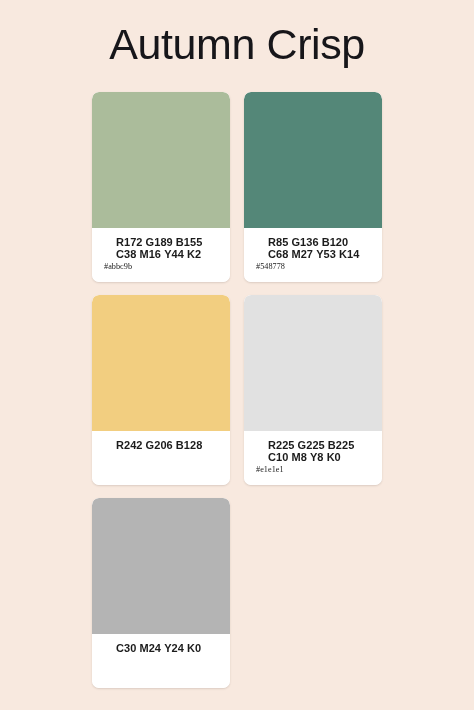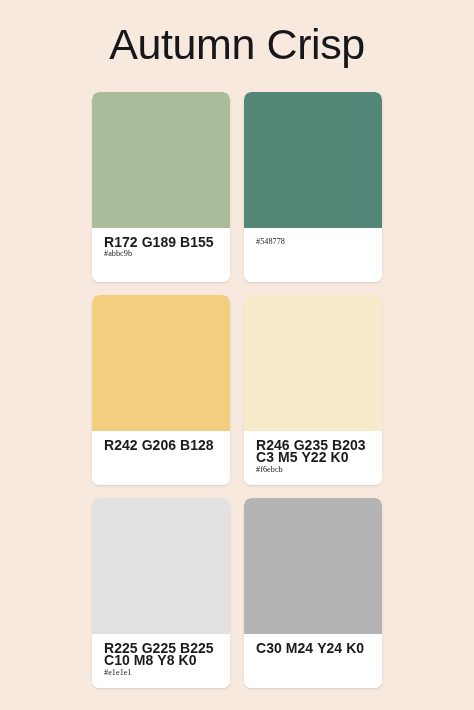--- a/index.html
+++ b/index.html
@@ -63,26 +63,27 @@
   .swatch-info {
     flex: 0 0 auto;
     height: 54px;
     background: #ffffff;
     box-sizing: border-box;
     padding: 8px 0 0 12px;
     border-bottom-left-radius: 7px;
     border-bottom-right-radius: 7px;
   }
   .info-line {
-    font-size: 14px;
+    font-size: 11px;
     line-height: 12.4px;
     color: #1b1b1b;
     white-space: nowrap;
     letter-spacing: 0.05px;
     font-family: "Liberation Sans", sans-serif;
+    margin-left: 12px;
   }
   .info-line .ch {
     font-weight: 700;
   }
   .info-hex {
     font-size: 8.2px;
     line-height: 12.4px;
     color: #1b1b1b;
     font-weight: 400;
     letter-spacing: 0.05px;
@@ -95,46 +96,41 @@
 <div class="page" style="background: rgb(248, 233, 223);">
 
   <div class="page-title" style="color: rgb(23, 22, 26);">Autumn Crisp</div>
 
   <div class="palette-grid">
 
     <div class="swatch-card">
       <div class="swatch-color" style="background: rgb(171, 188, 155);"></div>
       <div class="swatch-info">
         <div class="info-line"><span class="ch">R172</span>&nbsp;<span class="ch">G189</span>&nbsp;<span class="ch">B155</span></div>
+        <div class="info-line"><span class="ch">C38</span>&nbsp;<span class="ch">M16</span>&nbsp;<span class="ch">Y44</span>&nbsp;<span class="ch">K2</span></div>
         <div class="info-hex">#abbc9b</div>
       </div>
     </div>
 
     <div class="swatch-card">
       <div class="swatch-color" style="background: rgb(84, 135, 120);"></div>
       <div class="swatch-info">
+        <div class="info-line"><span class="ch">R85</span>&nbsp;<span class="ch">G136</span>&nbsp;<span class="ch">B120</span></div>
+        <div class="info-line"><span class="ch">C68</span>&nbsp;<span class="ch">M27</span>&nbsp;<span class="ch">Y53</span>&nbsp;<span class="ch">K14</span></div>
         <div class="info-hex">#548778</div>
       </div>
     </div>
 
     <div class="swatch-card">
       <div class="swatch-color" style="background: rgb(242, 206, 128);"></div>
       <div class="swatch-info">
         <div class="info-line"><span class="ch">R242</span>&nbsp;<span class="ch">G206</span>&nbsp;<span class="ch">B128</span></div>
       </div>
     </div>
 
-    <div class="swatch-card">
-      <div class="swatch-color" style="background: rgb(246, 235, 203);"></div>
-      <div class="swatch-info">
-        <div class="info-line"><span class="ch">R246</span>&nbsp;<span class="ch">G235</span>&nbsp;<span class="ch">B203</span></div>
-        <div class="info-line"><span class="ch">C3</span>&nbsp;<span class="ch">M5</span>&nbsp;<span class="ch">Y22</span>&nbsp;<span class="ch">K0</span></div>
-        <div class="info-hex">#f6ebcb</div>
-      </div>
-    </div>
 
     <div class="swatch-card">
       <div class="swatch-color" style="background: rgb(225, 225, 225);"></div>
       <div class="swatch-info">
         <div class="info-line"><span class="ch">R225</span>&nbsp;<span class="ch">G225</span>&nbsp;<span class="ch">B225</span></div>
         <div class="info-line"><span class="ch">C10</span>&nbsp;<span class="ch">M8</span>&nbsp;<span class="ch">Y8</span>&nbsp;<span class="ch">K0</span></div>
         <div class="info-hex">#e1e1e1</div>
       </div>
     </div>
 

